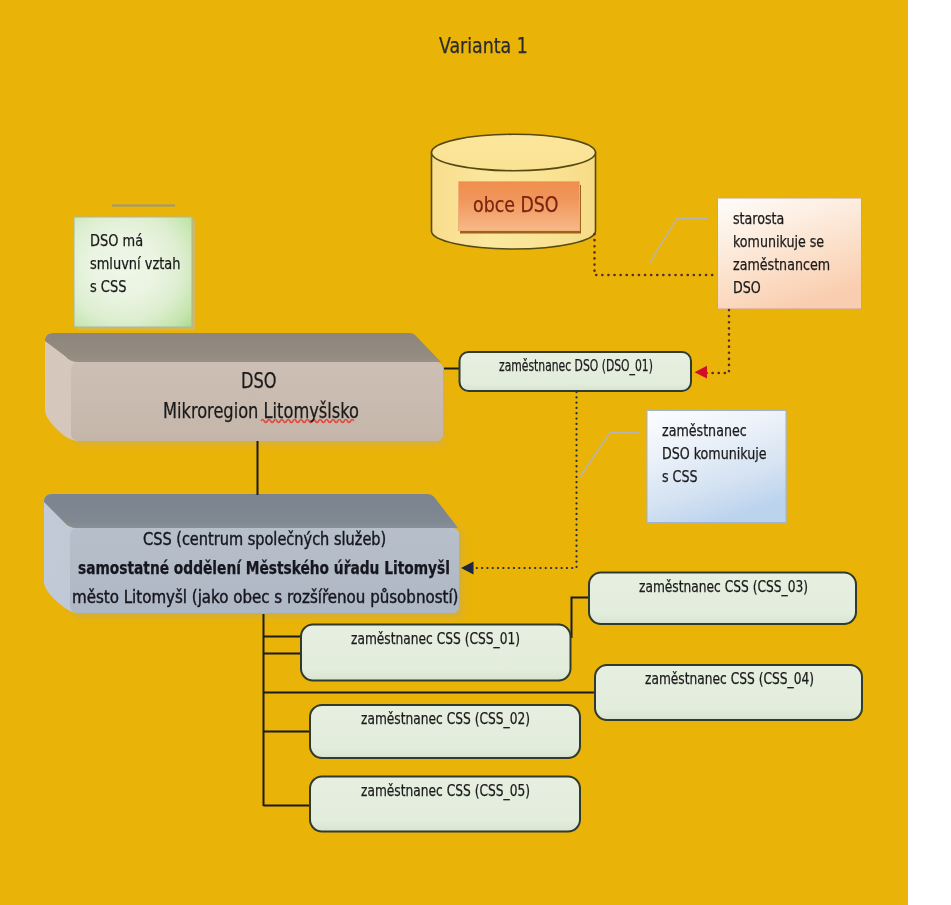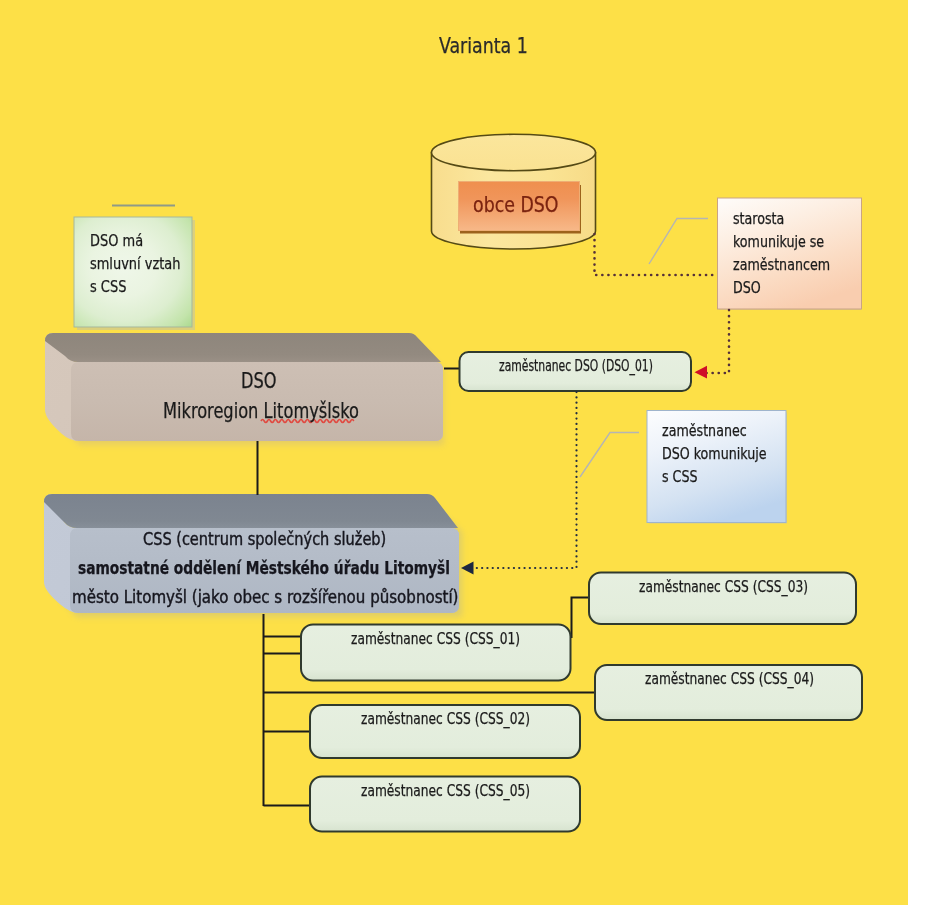--- a/index.html
+++ b/index.html
@@ -1,17 +1,17 @@
 <!DOCTYPE html>
 <html><head>
 <meta charset="utf-8">
 <style>
   html,body{margin:0;padding:0;}
   body{width:951px;height:905px;background:#ffffff;font-family:"DejaVu Sans",sans-serif;font-stretch:condensed;overflow:hidden;}
-  #stage{position:relative;width:908px;height:905px;background:#fde047;}
+  #stage{position:relative;width:908px;height:905px;background:#eab308;}
   svg{position:absolute;left:0;top:0;overflow:visible;}
   .txt{position:absolute;white-space:nowrap;color:#1a1a1a;transform-origin:left top;
        font-family:"DejaVu Sans",sans-serif;font-stretch:condensed;-webkit-font-smoothing:antialiased;
        -webkit-text-stroke:0.25px currentColor;}
 </style>
 </head>
 <body>
 
 <div id="stage">
 

